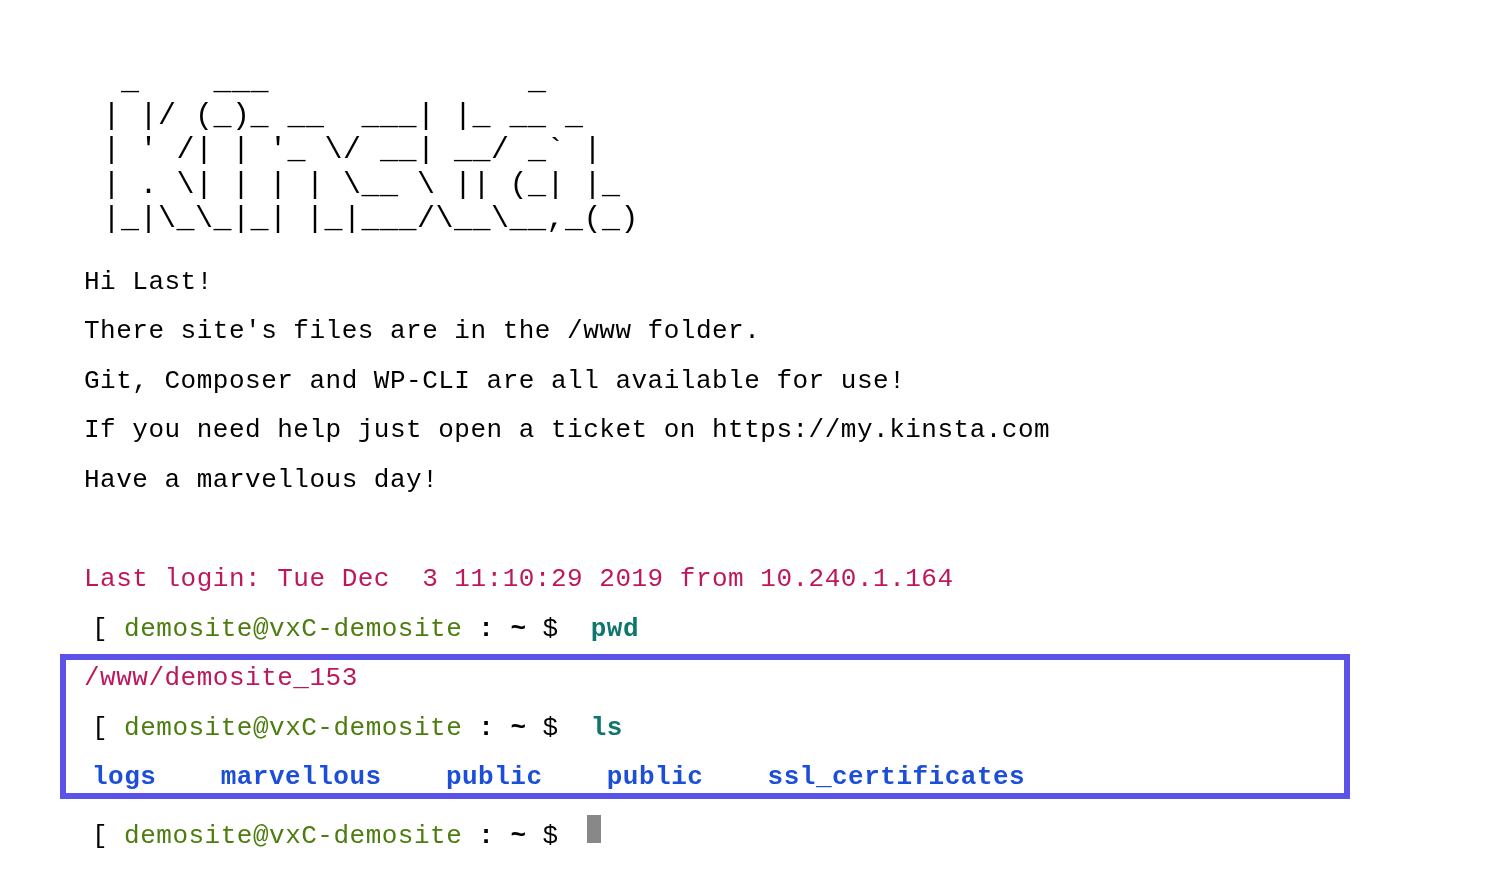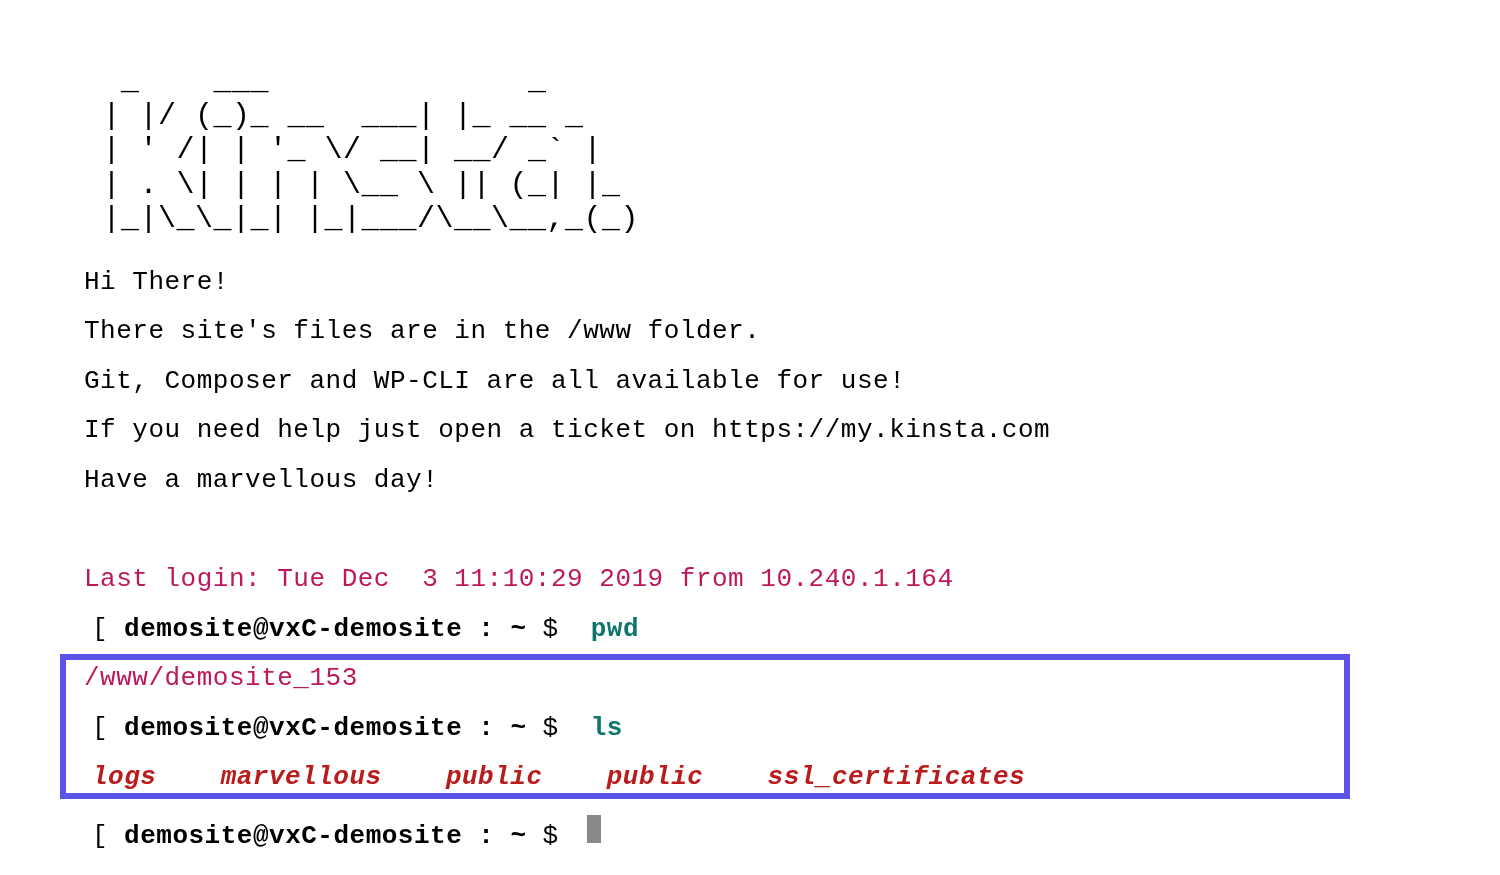--- a/index.html
+++ b/index.html
@@ -35,22 +35,22 @@
       height: 1.6em;
     }
     .prompt-line {
       white-space: pre;
       letter-spacing: 0.5px;
     }
     .bracket {
       color: #000000;
     }
     .user-host {
-      color: #000000;
-      font-weight: bold;
+      color: #4d7c0f;
+      font-weight: normal;
     }
     .colon {
       color: #000000;
       font-weight: bold;
     }
     .path {
       color: #000000;
       font-weight: bold;
     }
     .dollar {
@@ -63,23 +63,22 @@
     .output {
       color: #be185d;
       white-space: pre;
       letter-spacing: 0.5px;
     }
     .dir-list {
       white-space: pre;
       letter-spacing: 0.5px;
     }
     .dir {
-      color: #b91c1c;
+      color: #1d4ed8;
       font-weight: bold;
-      font-style: italic;
     }
     .cursor {
       display: inline-block;
       width: 14px;
       height: 28px;
       background: #888888;
       vertical-align: text-bottom;
       margin-left: 4px;
     }
     .highlight-box {
@@ -94,21 +93,21 @@
   </style>
 </head>
 <body>
 
 <div class="ascii-art">  _    ___              _
  | |/ (_)_ __  ___| |_ __ _
  | ' /| | '_ \/ __| __/ _` |
  | . \| | | | \__ \ || (_| |_
  |_|\_\_|_| |_|___/\__\__,_(_)</div>
 
-<div class="motd-line">Hi There!</div>
+<div class="motd-line">Hi Last!</div>
 <div class="motd-line">There site's files are in the /www folder.</div>
 <div class="motd-line">Git, Composer and WP-CLI are all available for use!</div>
 <div class="motd-line">If you need help just open a ticket on https://my.kinsta.com</div>
 <div class="motd-line">Have a marvellous day!</div>
 
 <div class="blank-line"></div>
 
 <div class="output">Last login: Tue Dec  3 11:10:29 2019 from 10.240.1.164</div>
 
 <div class="prompt-line"><span class="bracket">[</span><span class="user-host">demosite@vxC-demosite</span><span class="colon">:</span><span class="path">~</span><span class="dollar">$ </span><span class="cmd">pwd</span></div>

